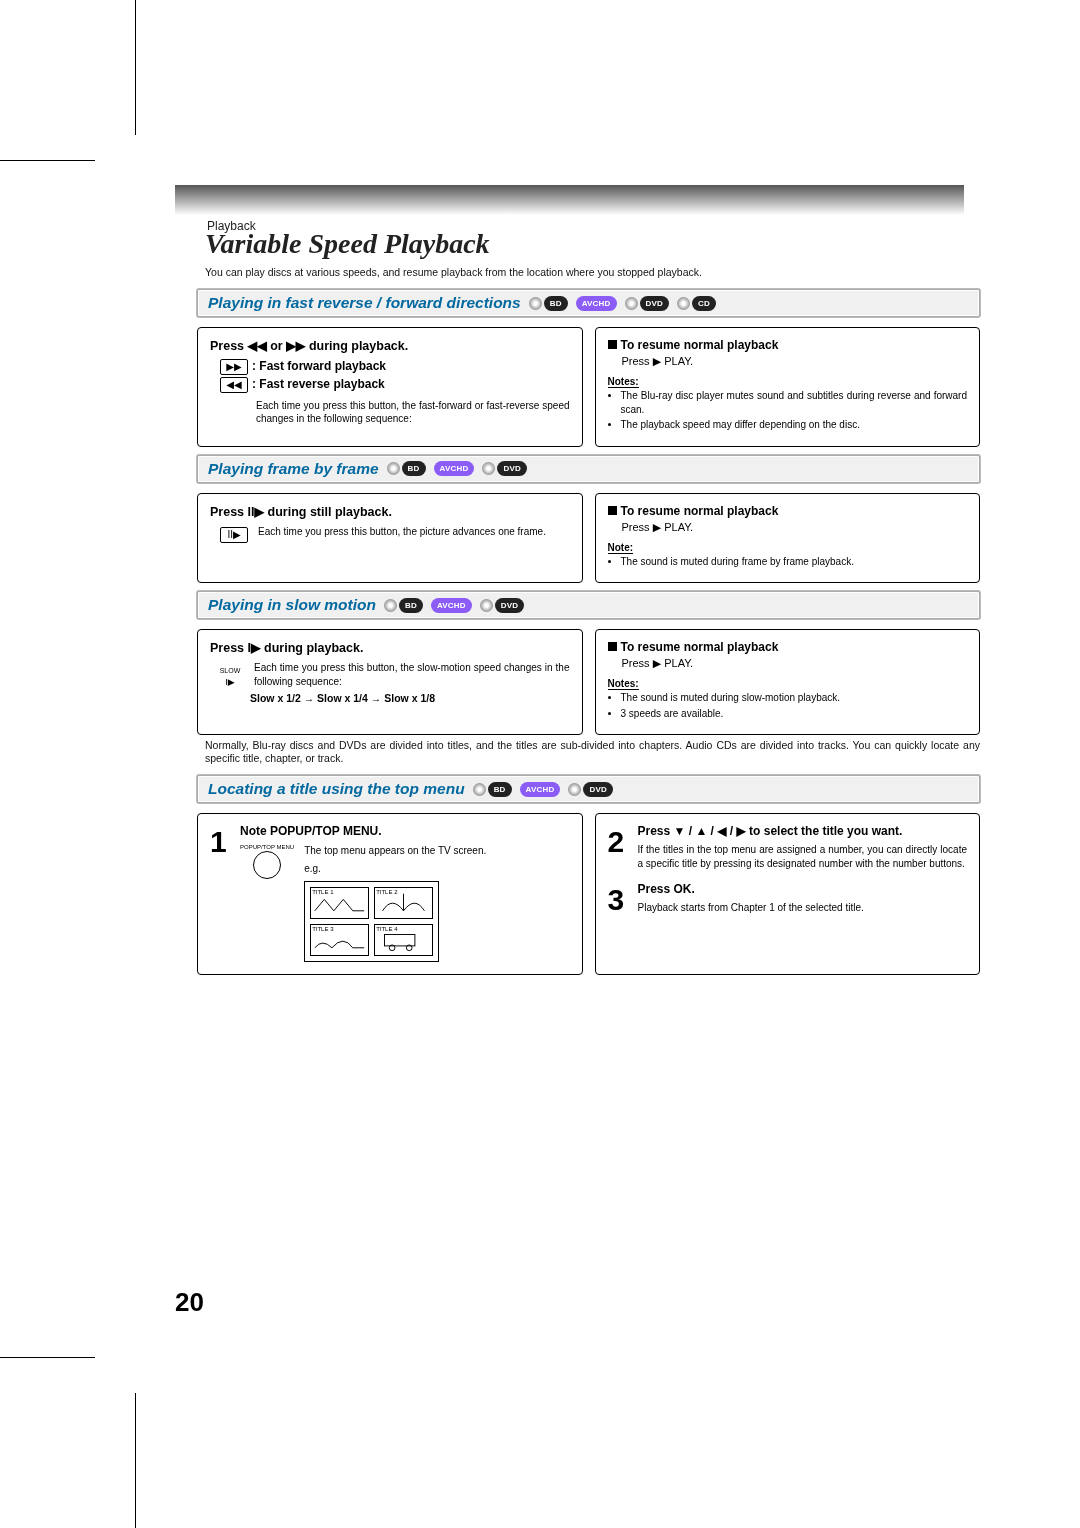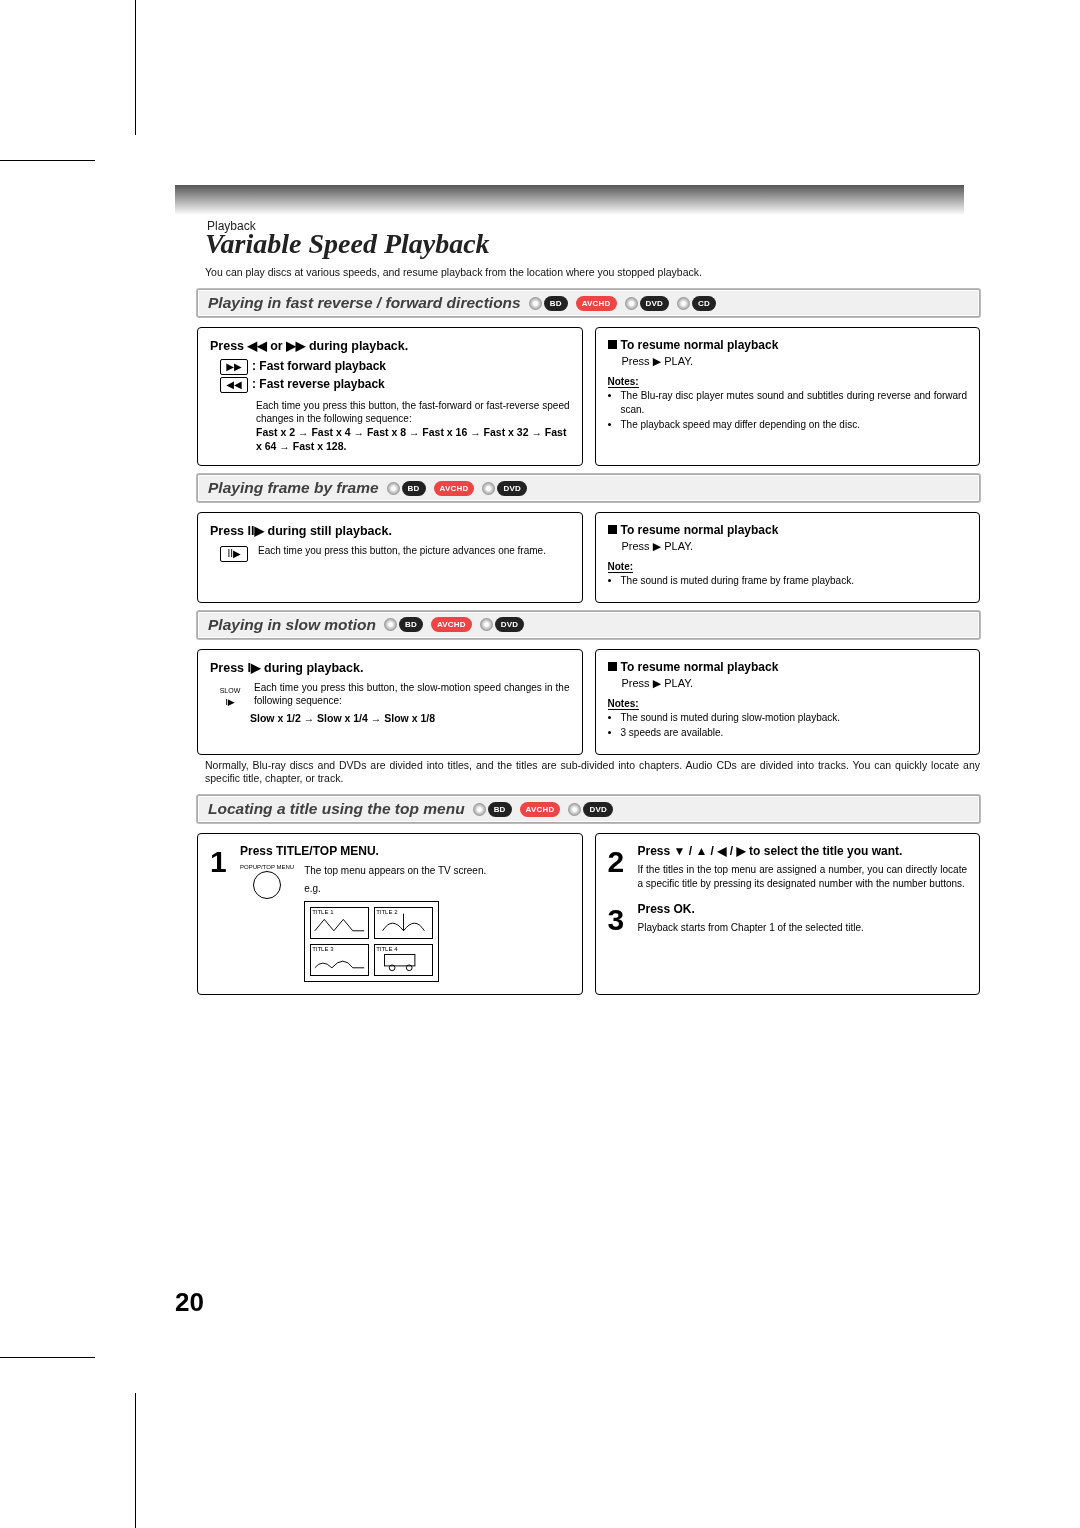--- a/index.html
+++ b/index.html
@@ -10,24 +10,24 @@
   .crop-mark.tl-v { top: 0; left: 135px; width: 1px; height: 135px; background: #000; }
   .crop-mark.bl-h { bottom: 170px; left: 0; width: 95px; height: 1px; background: #000; }
   .crop-mark.bl-v { bottom: 0; left: 135px; width: 1px; height: 135px; background: #000; }
   .header-band { position: absolute; top: 185px; left: 175px; right: 116px; height: 30px; background: linear-gradient(to top, #fff, #555); }
   .header-band .label { position: absolute; bottom: -18px; left: 32px; font-size: 12px; color: #222; }
   .content { margin-top: 48px; }
   .section-title { font-family: 'Times New Roman', serif; font-style: italic; font-size: 28px; margin: 12px 0 6px 0; position: relative; padding-left: 30px; color: #222; }
   .section-title::before { content: ""; position: absolute; left: -2px; top: -2px; width: 40px; height: 40px; background: linear-gradient(135deg, #fff 0%, #444 60%, #111 100%); border-radius: 50%; z-index: -1; }
   .intro { font-size: 10.5px; margin: 4px 0 10px 30px; color: #111; line-height: 1.25; }
   .section-bar { margin: 8px 0 10px 22px; height: 28px; background: #f0f0f0; border: 1px solid #aaa; border-radius: 2px; display: flex; align-items: center; padding: 0 10px; gap: 8px; white-space: nowrap; box-shadow: inset 0 0 0 1px #fff, 0 0 0 1px #bbb; }
-  .section-bar .bar-title { font-weight: bold; font-size: 15.5px; color: #404040; font-style: italic; }
+  .section-bar .bar-title { font-weight: bold; font-size: 15.5px; color: #0369a1; font-style: italic; }
   .badge { display: inline-flex; align-items: center; justify-content: center; height: 15px; border-radius: 8px; font-size: 8px; font-weight: bold; color: #fff; padding: 0 6px; letter-spacing: .2px; }
   .badge.dark { background: #222; }
-  .badge.gray { background: #ef4444; }
+  .badge.gray { background: #8b5cf6; }
   .disc { display: inline-block; width: 13px; height: 13px; border-radius: 50%; background: radial-gradient(circle, #fff 18%, #aaa 60%, #555 100%); vertical-align: middle; margin-right: -6px; }
   .cols { display: flex; gap: 12px; margin-left: 22px; }
   .box { flex: 1; border: 1px solid #000; border-radius: 4px; padding: 10px 12px 12px 12px; font-size: 11.5px; }
   .box h5 { font-size: 12.5px; font-weight: bold; margin-bottom: 6px; }
   .iconbtn { display: inline-block; border: 1px solid #000; border-radius: 2px; padding: 0 4px; font-size: 10px; line-height: 14px; min-width: 28px; text-align: center; margin-right: 4px; vertical-align: middle; }
   .sub { font-size: 10px; margin-left: 46px; line-height: 1.3; text-align: justify; }
   .sub2 { font-size: 10.5px; margin-left: 46px; font-weight: bold; line-height: 1.35; }
   .black-sq { display: inline-block; width: 9px; height: 9px; background: #000; margin-right: 4px; vertical-align: 0; }
   .small { font-size: 10px; line-height: 1.35; }
   ul.small { list-style: disc; padding-left: 13px; }
@@ -75,21 +75,20 @@
         <span class="badge dark">DVD</span>
       <span class="disc"></span>
         <span class="badge dark">CD</span>
     </div>
     <div class="cols">
       <div class="box">
         <h5>Press ◀◀ or ▶▶ during playback.</h5>
         <div style="margin:4px 0 2px 10px"><span class="iconbtn">▶▶</span><b style="font-size:12px">: Fast forward playback</b></div>
         <div style="margin:2px 0 6px 10px"><span class="iconbtn">◀◀</span><b style="font-size:12px">: Fast reverse playback</b></div>
         <p class="sub">Each time you press this button, the fast-forward or fast-reverse speed changes in the following sequence:</p>
-        <p class="sub2">Fast x 2 → Fast x 4 → Fast x 8 → Fast x 16 → Fast x 32 → Fast x 64 → Fast x 128.</p>
       </div>
       <div class="box">
         <div><span class="black-sq"></span><b style="font-size:12px">To resume normal playback</b></div>
         <div style="margin:3px 0 0 14px;font-size:11px">Press ▶ PLAY.</div>
         <div class="notes-h">Notes:</div>
         <ul class="small">
           <li>The Blu-ray disc player mutes sound and subtitles during reverse and forward scan.</li>
           <li>The playback speed may differ depending on the disc.</li>
         </ul>
       </div>
@@ -161,21 +160,21 @@
       <span class="badge gray">AVCHD</span>
       <span class="disc"></span>
         <span class="badge dark">DVD</span>
     </div>
 
     <div class="cols" style="align-items:stretch">
       <div class="box">
         <div class="step-row">
           <div class="bignum">1</div>
           <div class="step-text" style="flex:1">
-            <b>Press TITLE/TOP MENU.</b>
+            <b>Note POPUP/TOP MENU.</b>
             <div style="display:flex;gap:10px;margin-top:6px">
               <div class="popup-circle">
                 <div class="lbl">POPUP/TOP MENU</div>
                 <div class="circ"></div>
               </div>
               <div style="flex:1">
                 <div class="small">The top menu appears on the TV screen.</div>
                 <div class="small" style="margin-top:4px">e.g.</div>
                 <div class="title-grid">
                   <div class="tg"><span>TITLE 1</span><svg viewBox="0 0 60 30">

